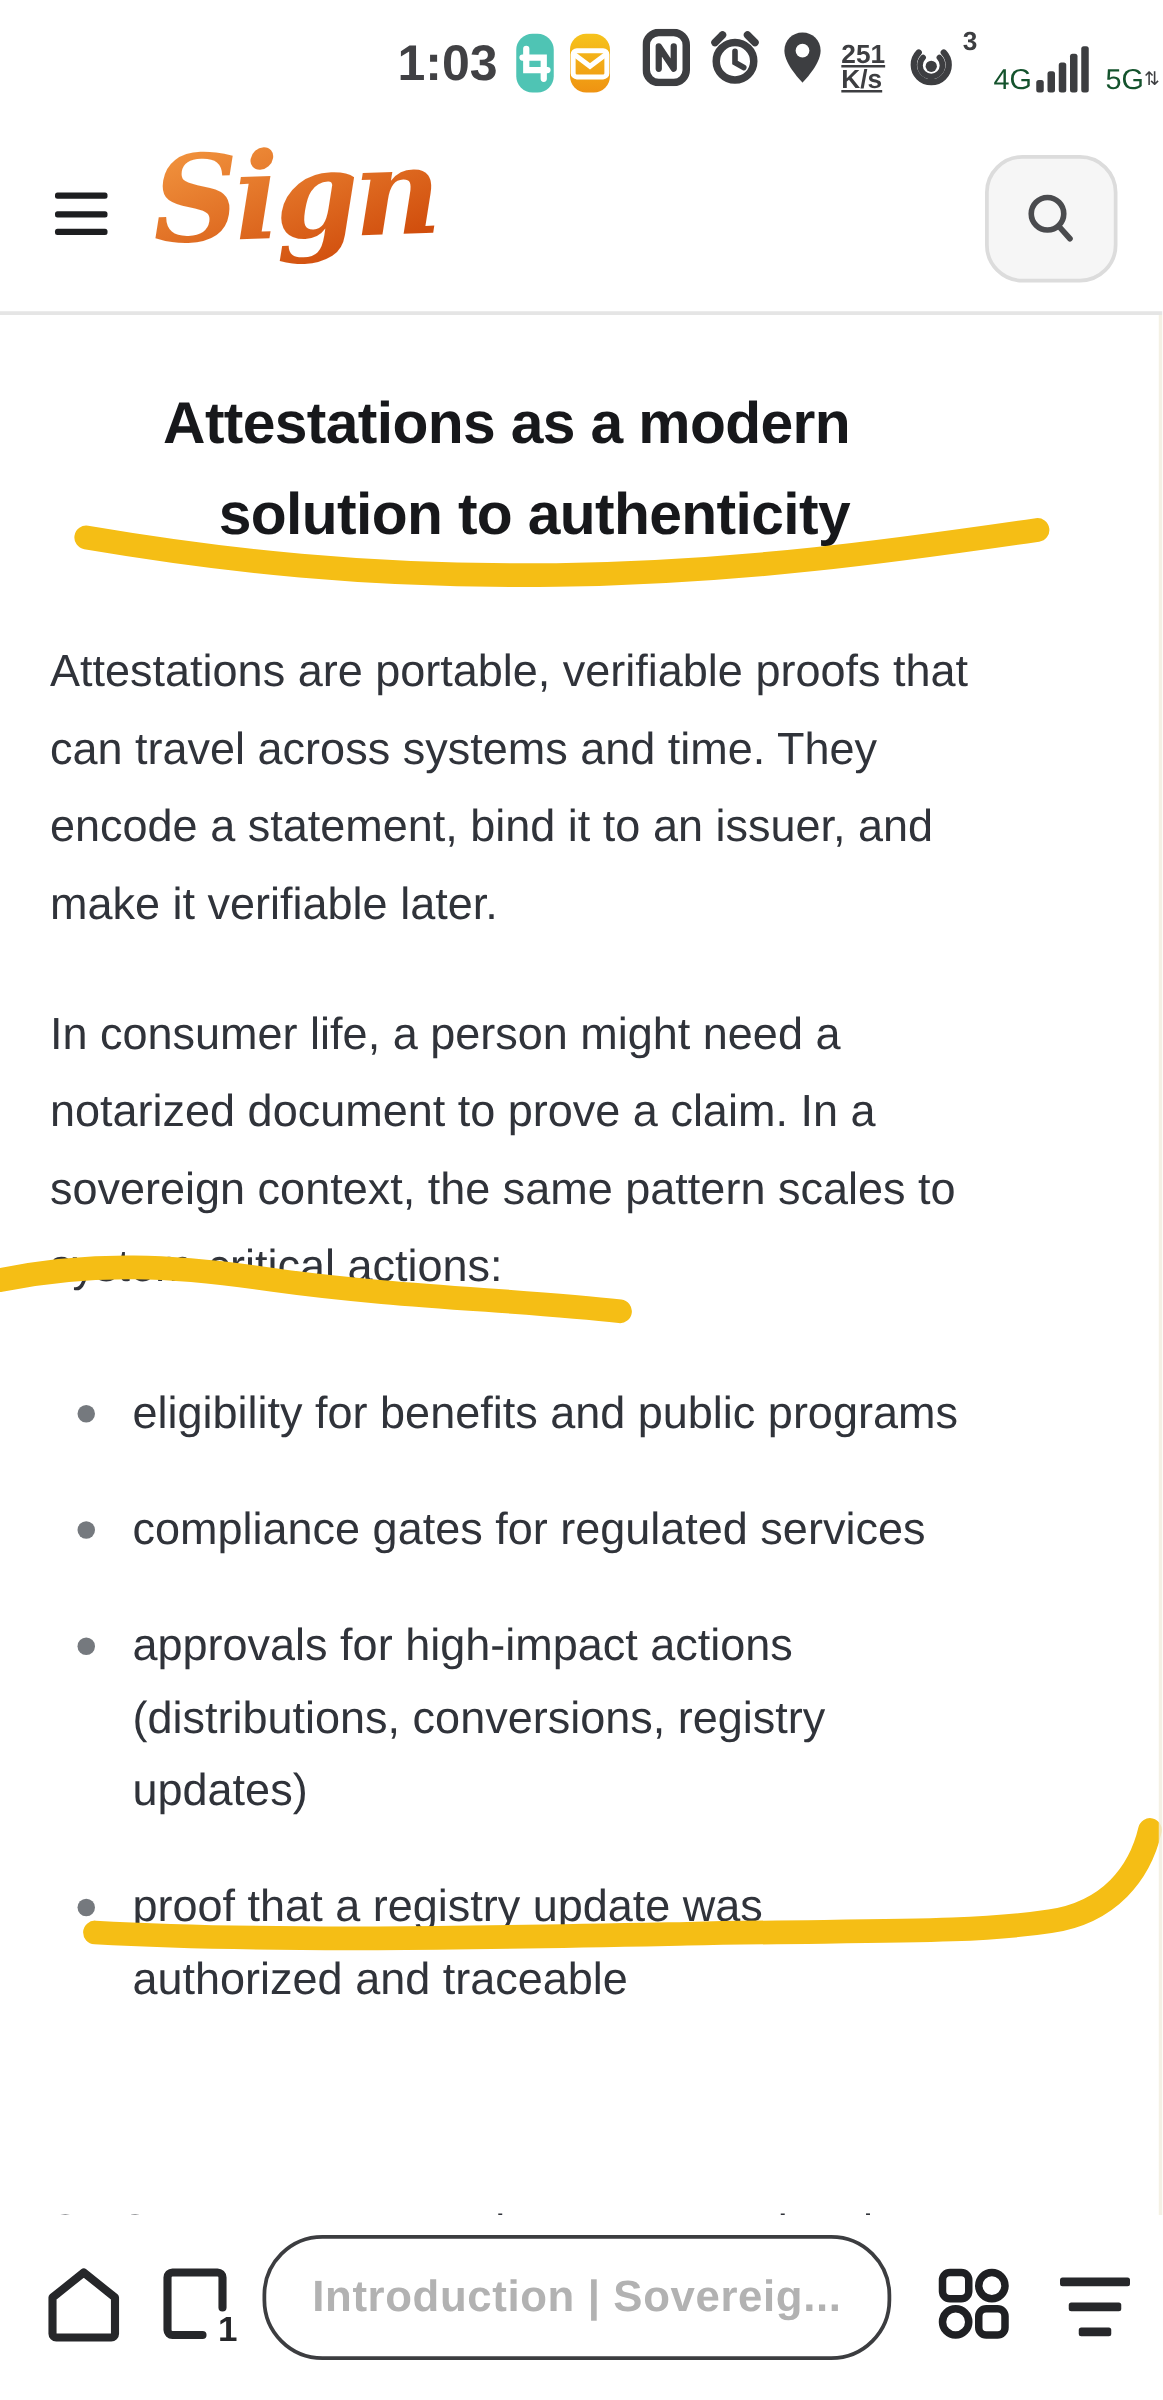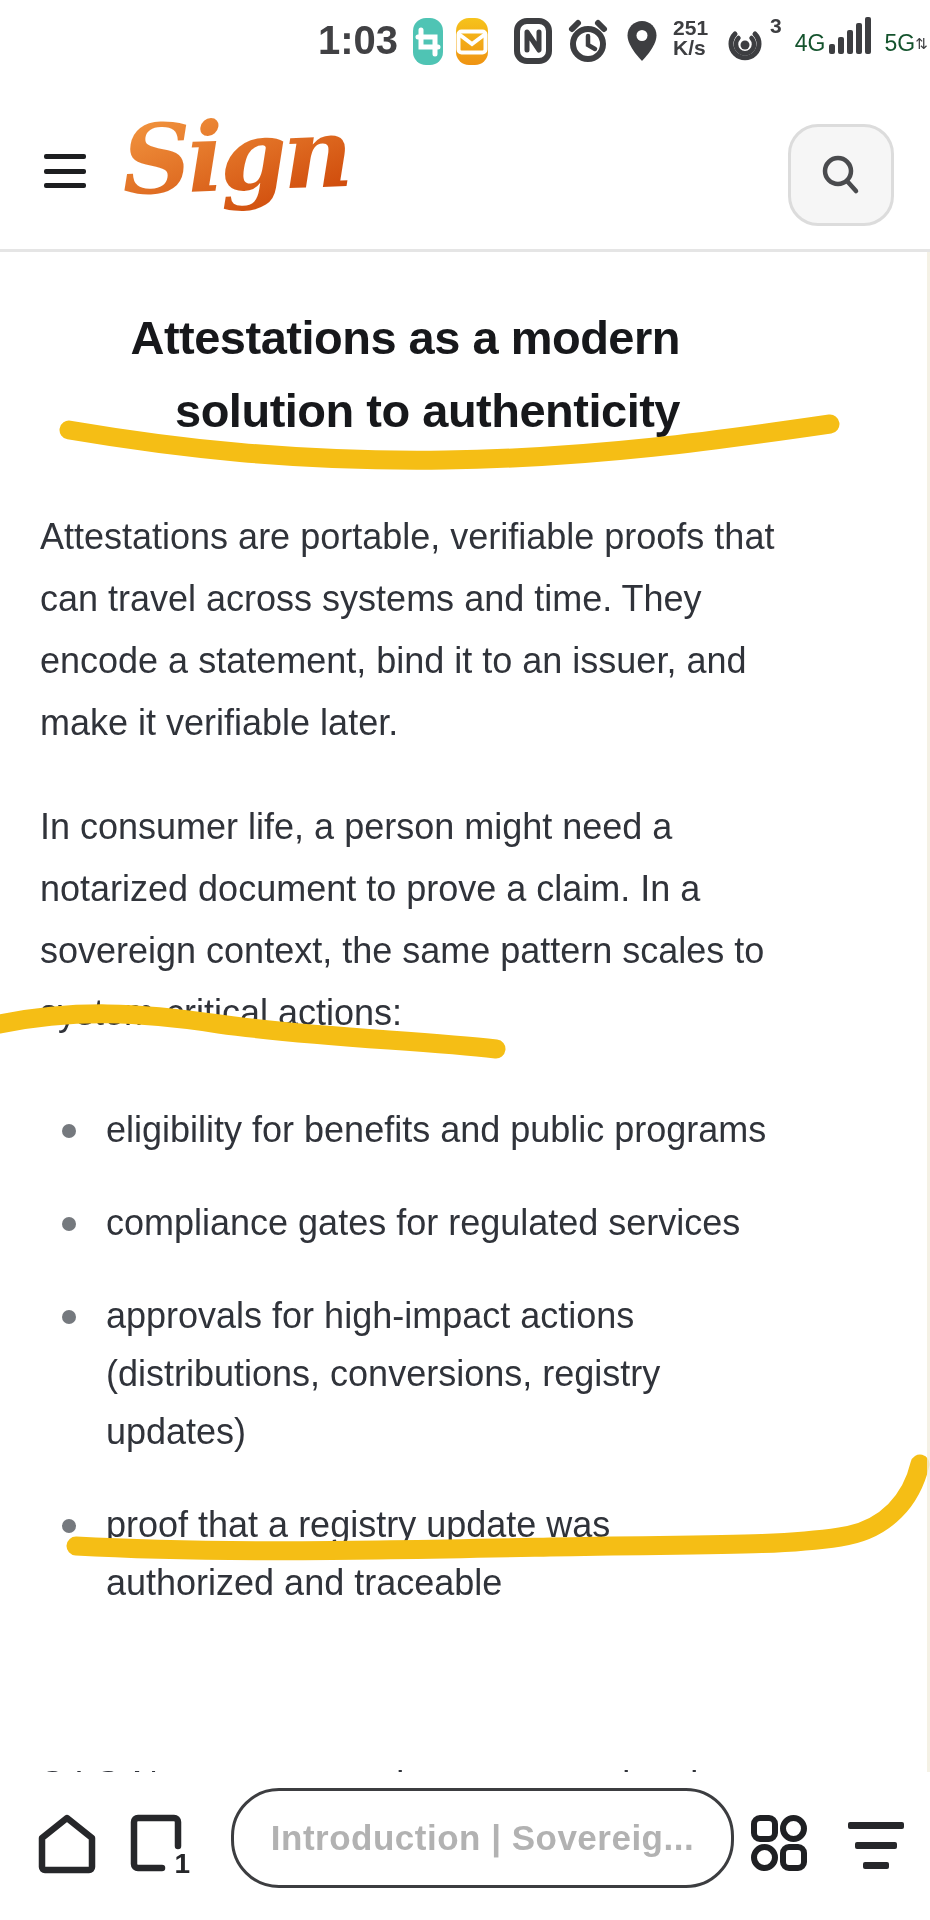--- a/index.html
+++ b/index.html
@@ -6,28 +6,28 @@
   body{
     width:930px;height:1920px;overflow:hidden;background:#ffffff;
     font-family:"Liberation Sans", sans-serif;
     position:relative;
   }
   .page{position:absolute;inset:0;}
 
   
   .status-bar{position:absolute;left:0;top:0;width:930px;height:92px;}
   .status-inner{position:absolute;left:318px;right:38px;top:18px;height:56px;
-    display:flex;align-items:flex-start;gap:13px;color:#3d3e41;}
+    display:flex;align-items:flex-end;gap:13px;color:#3d3e41;}
   .sb-time{font-size:40px;font-weight:700;letter-spacing:0;color:#414144;margin-right:2px;}
   .app-badge{width:47px;height:47px;border-radius:13px;display:flex;align-items:center;justify-content:center;}
   .app-badge.teal{background:#4fc4b4;}
   .app-badge.mail{background:linear-gradient(180deg,#f6c31c,#ef9312);}
   .sb-gap{width:18px;}
   .speed{display:flex;flex-direction:column;align-items:flex-start;line-height:20px;
-    font-size:21px;font-weight:700;color:#3d3e41;}
+    font-size:21px;font-weight:700;color:#3d3e41;text-decoration:underline;}
   .cell{display:flex;align-items:flex-end;gap:4px;}
   .cell-label{font-size:23px;font-weight:400;line-height:22px;color:#14532d;}
   .arrows{font-size:15px;line-height:13px;font-weight:400;letter-spacing:-1px;}
   .bars{display:flex;align-items:flex-end;gap:3px;height:36px;}
   .bars i{display:block;width:6px;background:#3d3e41;border-radius:2px;}
   .hotspot-wrap{position:relative;display:flex;align-items:flex-start;}
   .hotspot-sup{font-size:21px;font-weight:700;margin-left:1px;margin-top:-4px;}
 
   
   .header{position:absolute;left:0;top:92px;width:930px;height:158px;background:#fff;}
@@ -59,21 +59,21 @@
 
   .scroll-edge{position:absolute;right:0;top:252px;width:3px;height:1520px;background:#f1eede;opacity:.8;}
 
   
   .nav-bar{position:absolute;left:0;top:1772px;width:930px;height:148px;background:#fff;display:flex;align-items:center;}
   .nav-icon{display:flex;align-items:center;justify-content:center;cursor:pointer;}
   .nav-home{position:absolute;left:36px;top:40px;}
   .nav-tabs{position:absolute;left:128px;top:40px;}
   .tab-count{position:absolute;right:-7px;bottom:-4px;background:#fff;padding:0 3px;
     font-size:28px;font-weight:700;color:#26272a;line-height:28px;}
-  .url-pill{position:absolute;left:231px;top:16px;width:497px;height:94px;border:3.5px solid #3c3d40;border-radius:48px;
+  .url-pill{position:absolute;left:210px;top:16px;width:497px;height:94px;border:3.5px solid #3c3d40;border-radius:48px;
     display:flex;align-items:center;justify-content:center;cursor:text;background:#fff;}
   .url-text{font-size:35px;font-weight:700;color:#b2b2b2;letter-spacing:0.5px;}
   .nav-grid{position:absolute;left:750px;top:42px;}
   .nav-menu{position:absolute;left:848px;top:50px;display:flex;flex-direction:column;gap:13px;}
   .nav-menu i{display:block;height:7px;background:#26272a;border-radius:2px;}
 </style>
 </head>
 <body>
 
 <div class="page">

